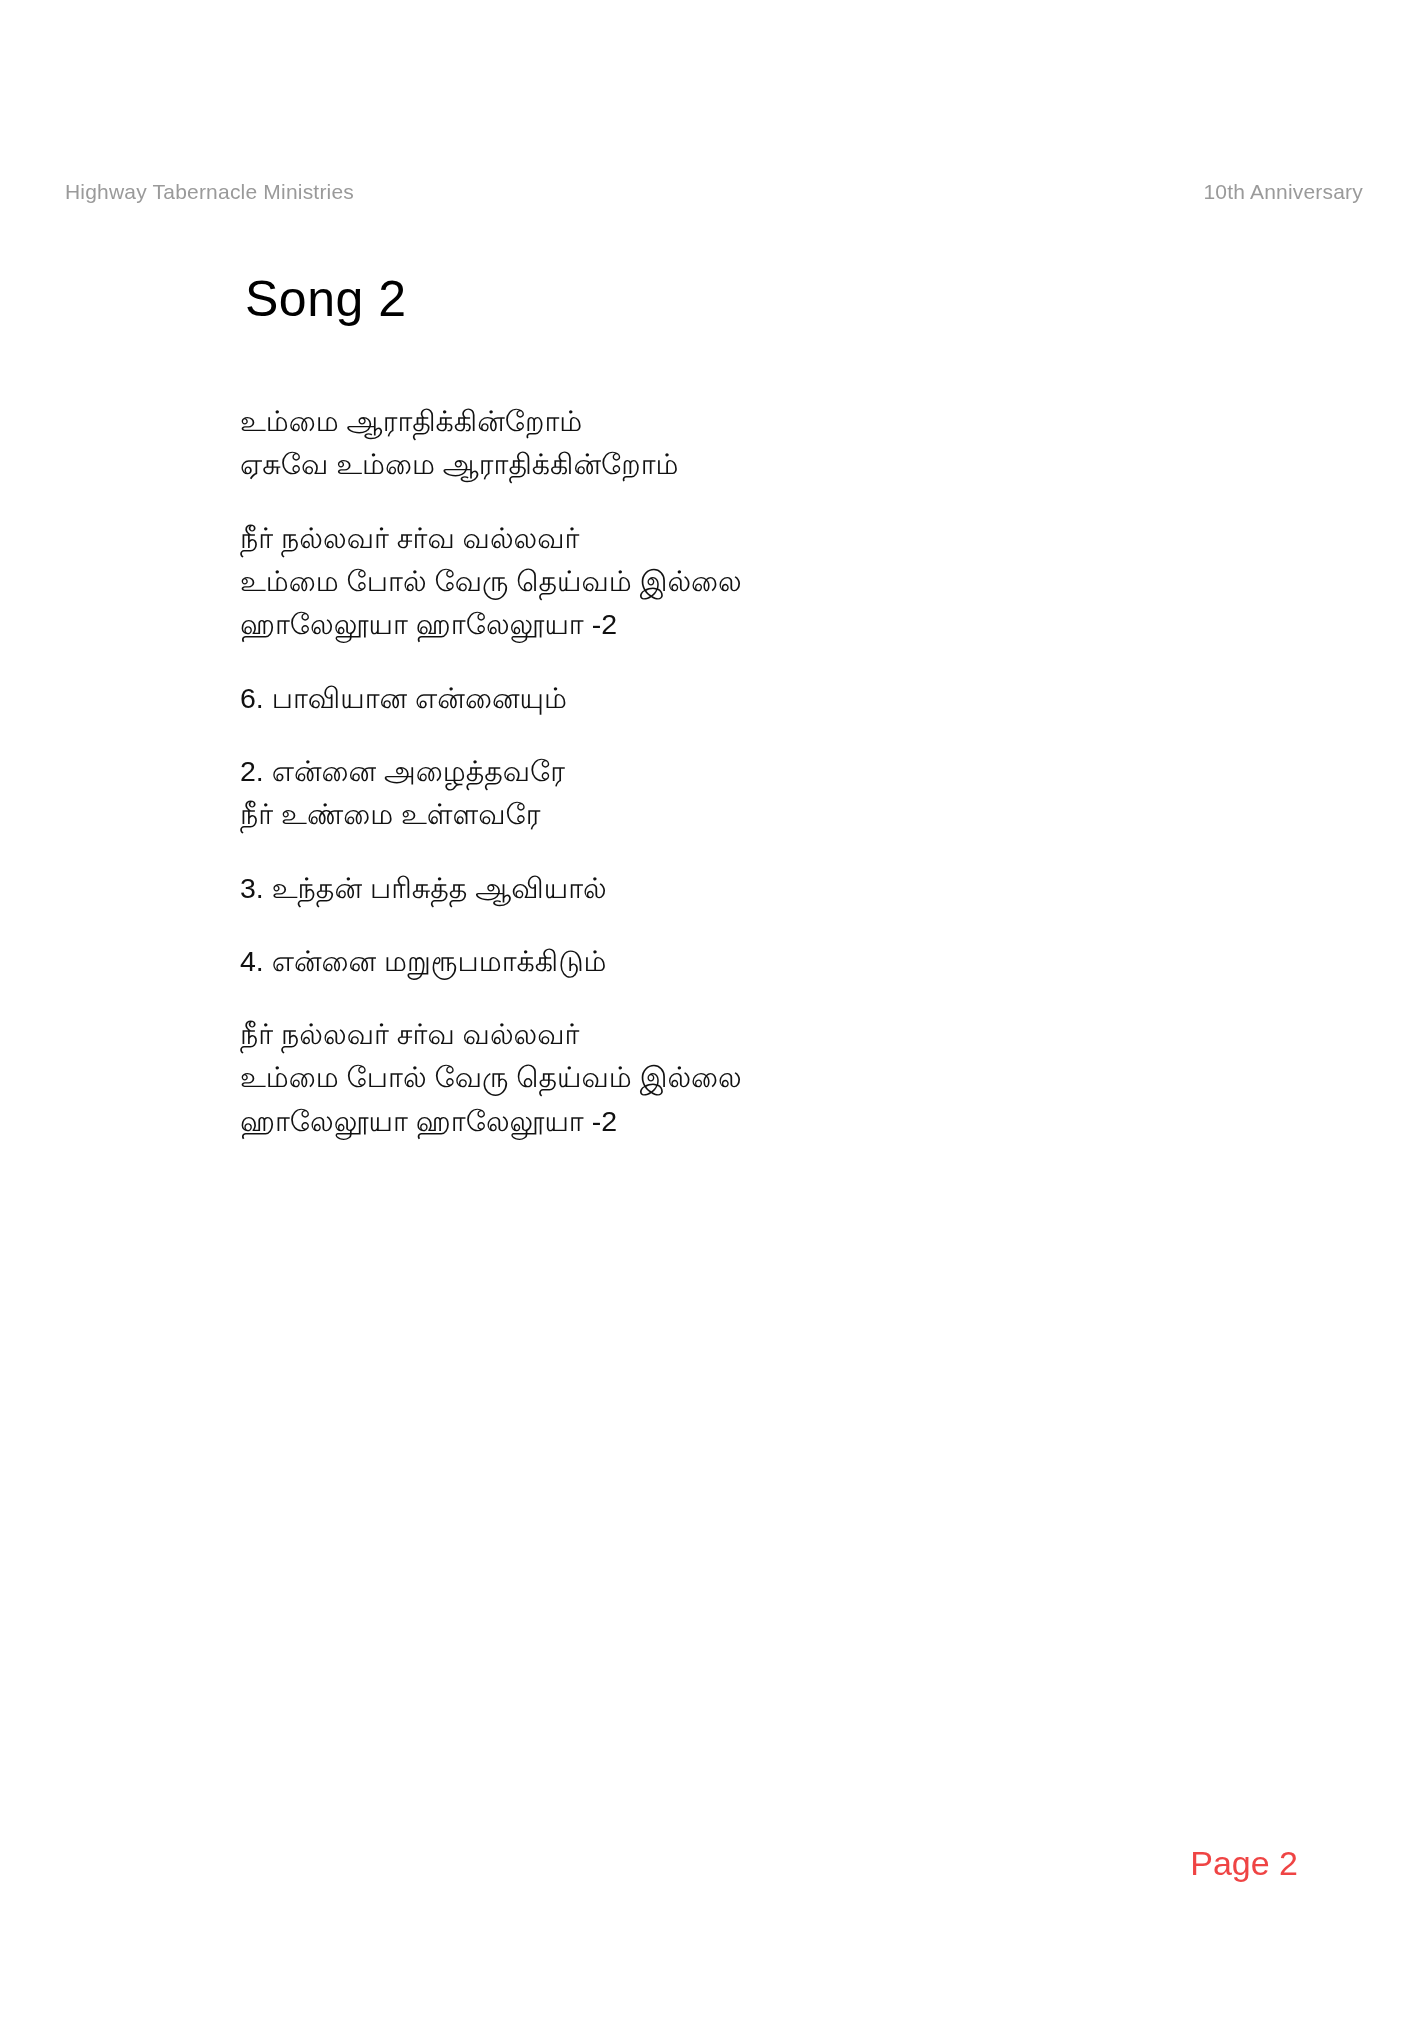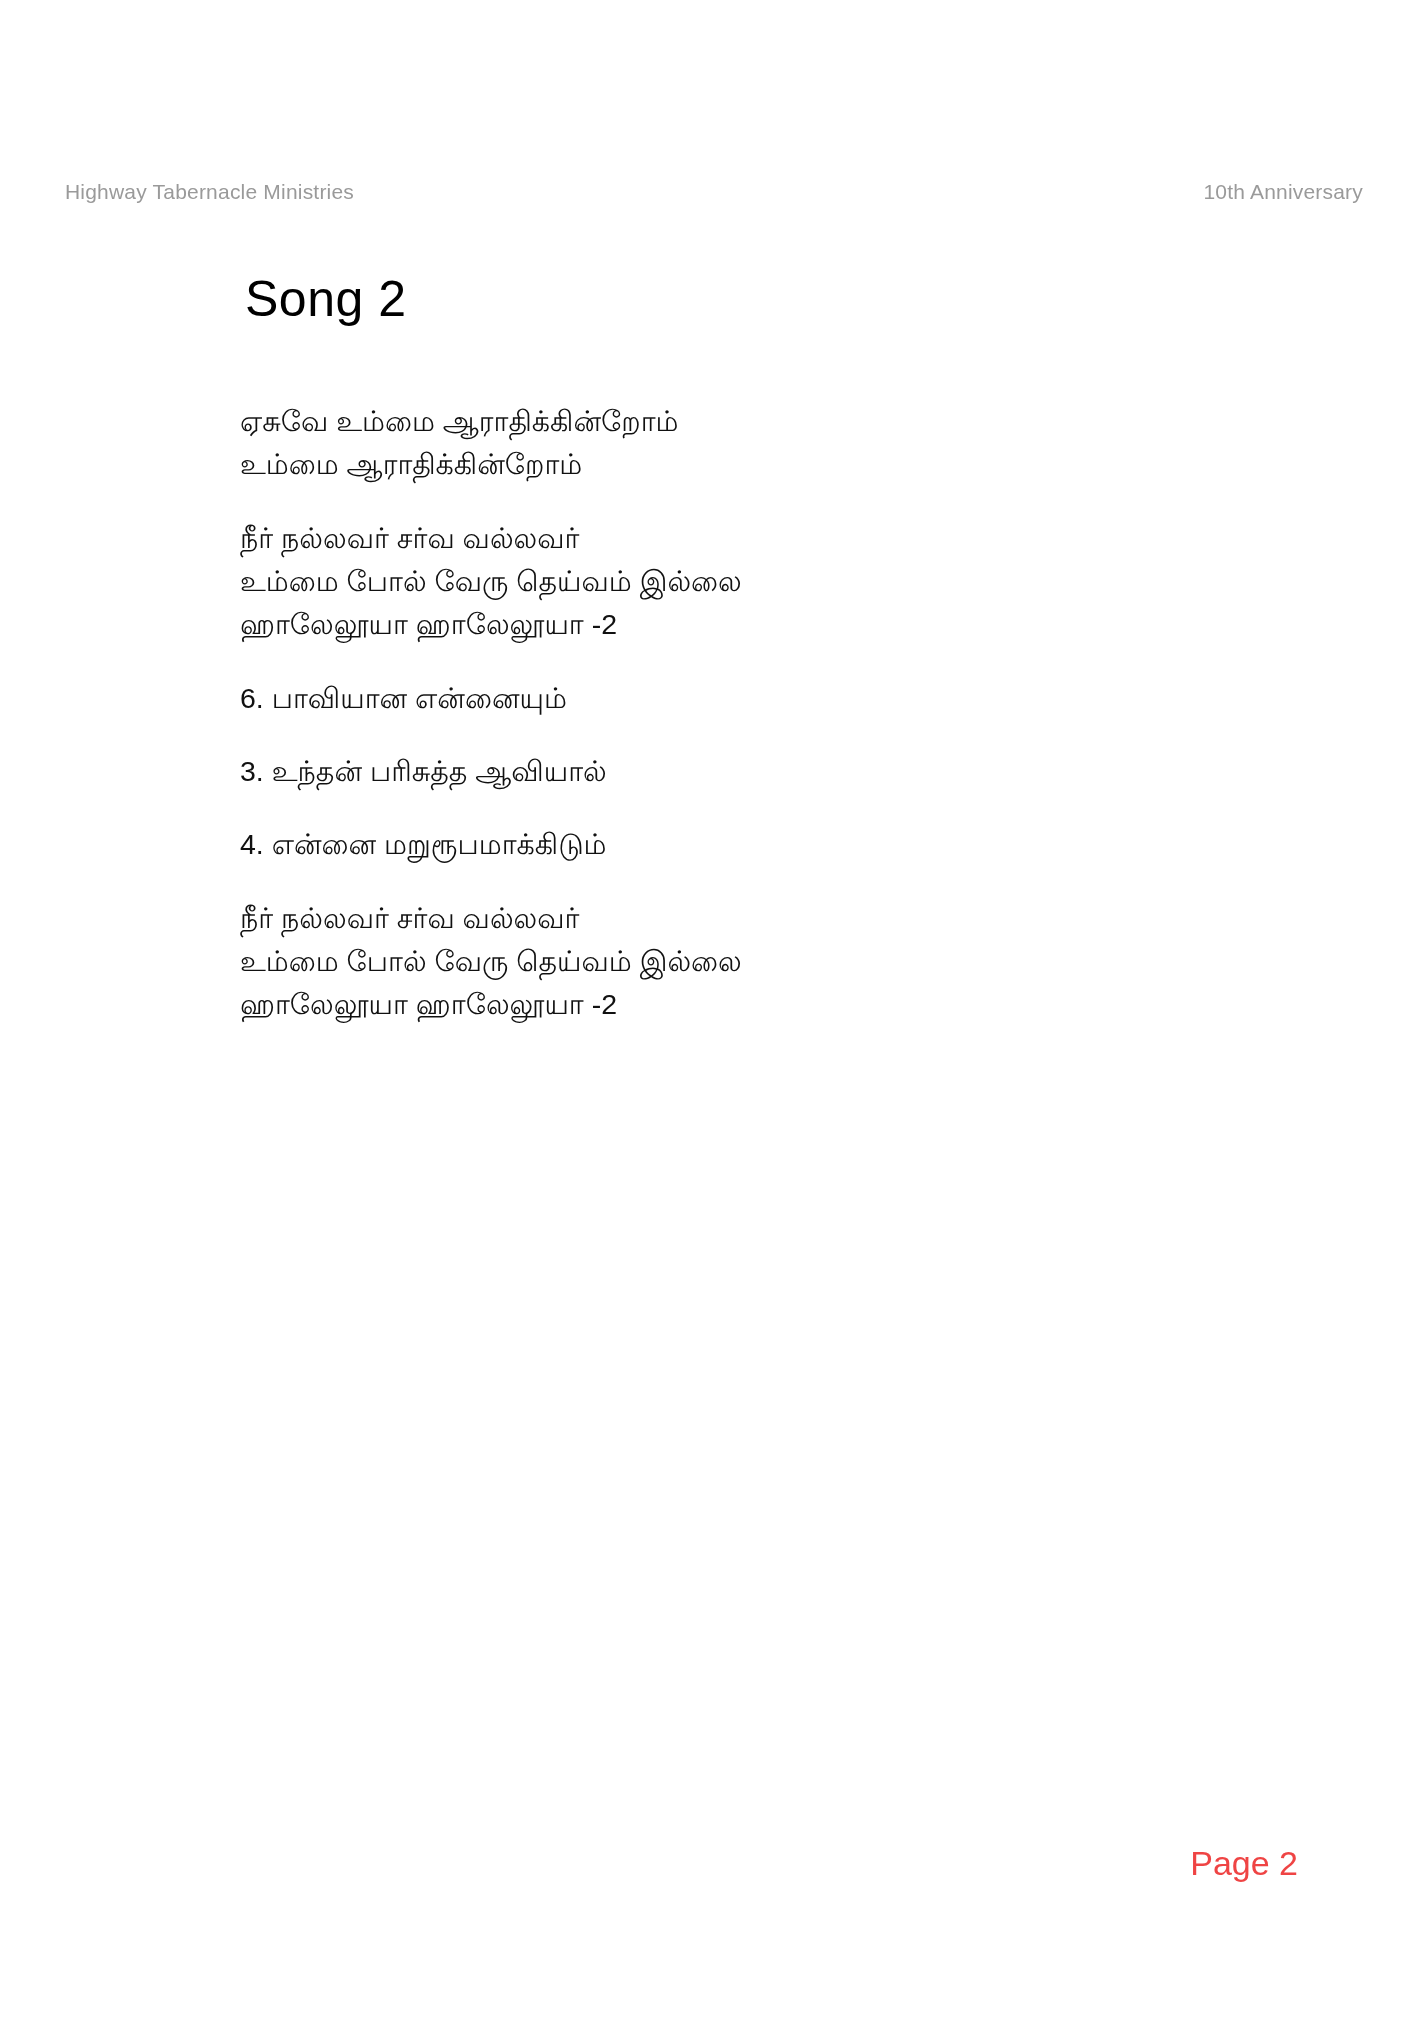--- a/index.html
+++ b/index.html
@@ -76,34 +76,38 @@
   <div class="header">
     <div class="header-left">Highway Tabernacle Ministries</div>
     <div class="header-right">10th Anniversary</div>
   </div>
 
   <div class="title">Song 2</div>
 
   <div class="lyrics">
 
     <div class="stanza">
+      <div class="line">உம்மை ஆராதிக்கின்றோம்</div>
       <div class="line">ஏசுவே உம்மை ஆராதிக்கின்றோம்</div>
-      <div class="line">உம்மை ஆராதிக்கின்றோம்</div>
     </div>
 
     <div class="stanza">
       <div class="line">நீர் நல்லவர் சர்வ வல்லவர்</div>
       <div class="line">உம்மை போல் வேரு தெய்வம் இல்லை</div>
       <div class="line">ஹாலேலூயா ஹாலேலூயா -2</div>
     </div>
 
     <div class="stanza">
       <div class="line">6. பாவியான என்னையும்</div>
     </div>
 
+    <div class="stanza">
+      <div class="line">2. என்னை அழைத்தவரே</div>
+      <div class="line">நீர் உண்மை உள்ளவரே</div>
+    </div>
 
     <div class="stanza">
       <div class="line">3. உந்தன் பரிசுத்த ஆவியால்</div>
     </div>
 
     <div class="stanza">
       <div class="line">4. என்னை மறுரூபமாக்கிடும்</div>
     </div>
 
     <div class="stanza">

